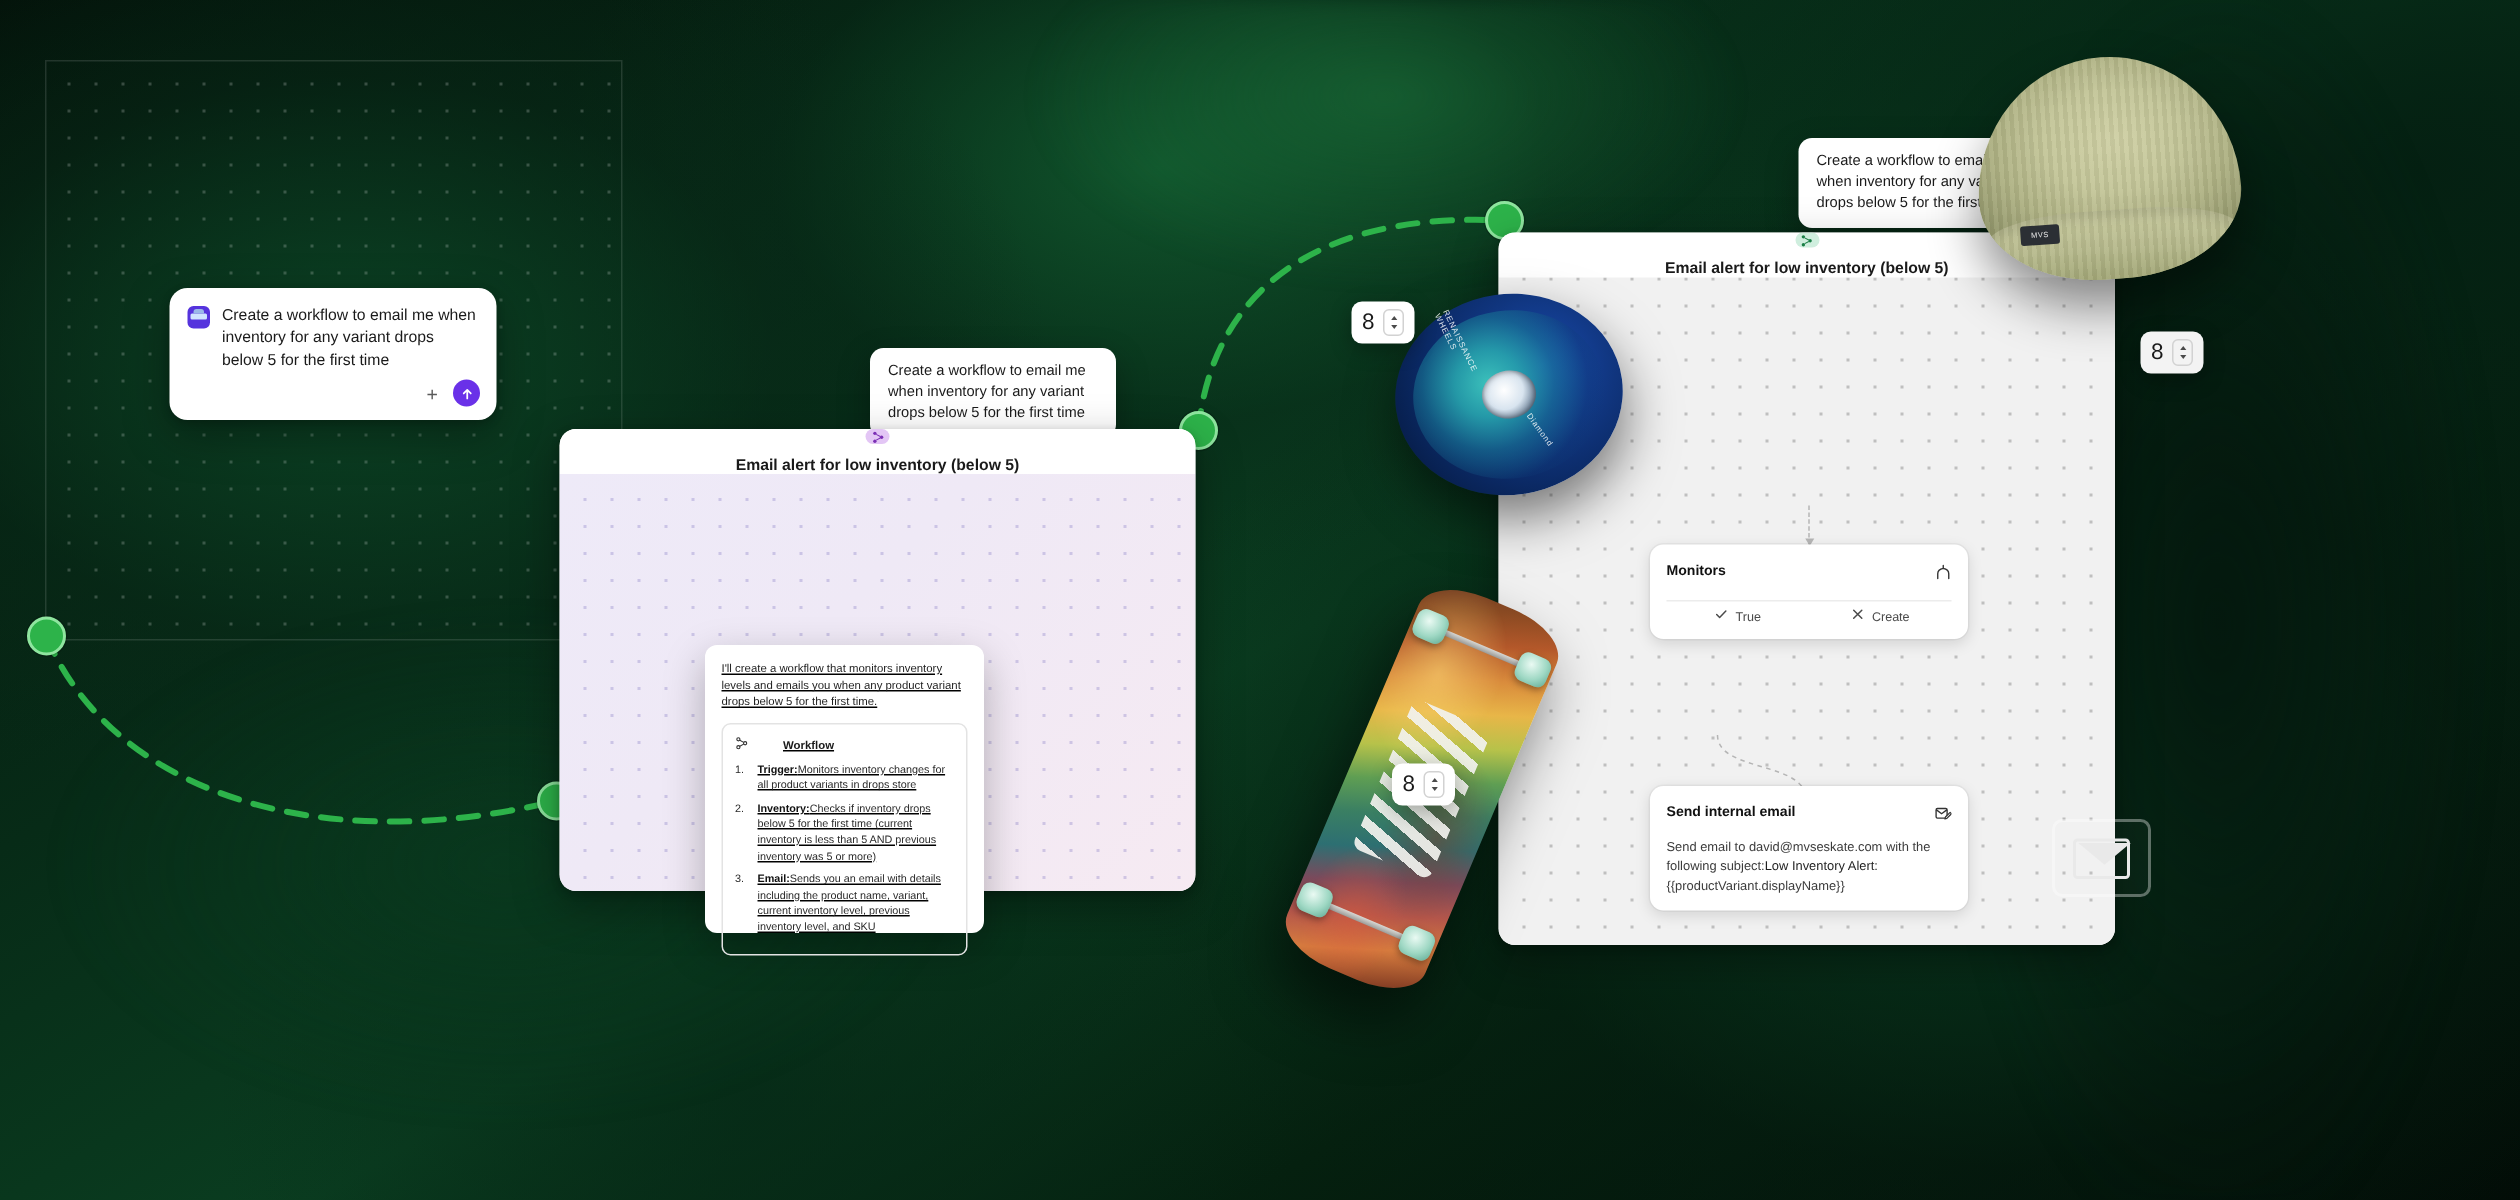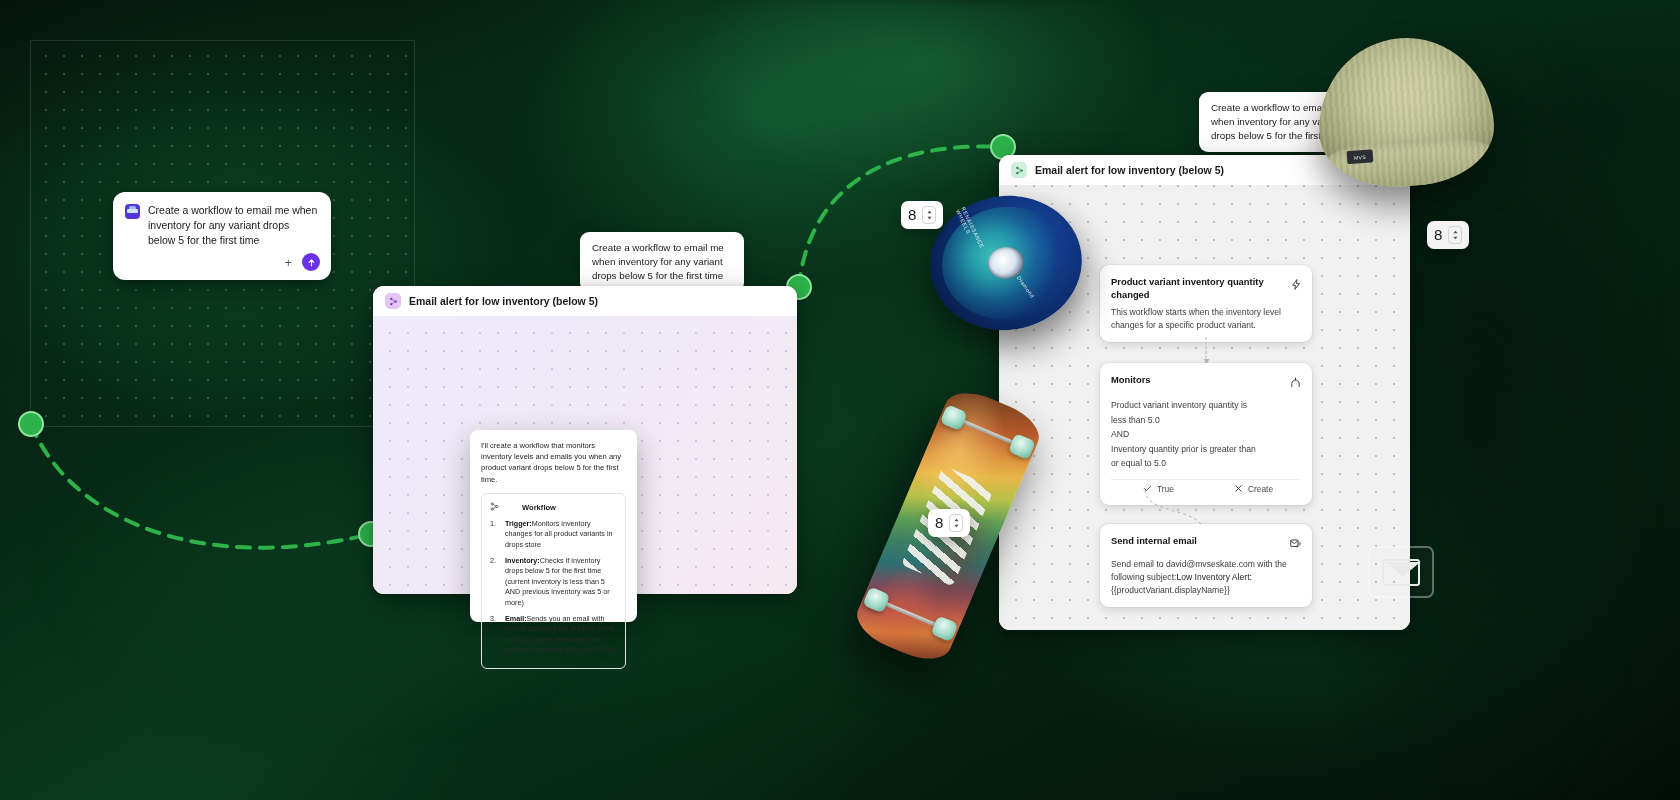--- a/index.html
+++ b/index.html
@@ -90,41 +90,42 @@
   .chip-center { left: 580px; top: 232px; width: 164px; }
   .chip-right  { left: 1199px; top: 92px; width: 172px; }
 
   
   .win-center {
     left: 373px; top: 286px; width: 424px; height: 308px;
     border-radius: 11px; overflow: hidden; background: #fff;
   }
   .win-header {
     height: 30px; display: flex; align-items: center; gap: 8px;
-    padding: 0 12px; background: #fff;
+    padding: 0 12px; background: #fff; flex-direction: column;
   }
   .wf-badge {
     width: 16px; height: 16px; border-radius: 5px; background: #e3c6f5;
     display: flex; align-items: center; justify-content: center;
   }
   .win-title { font-size: 10.5px; font-weight: 700; color: #1a1a1a; }
   .win-body-center {
     height: 278px; position: relative;
     background:
       radial-gradient(rgba(120,110,190,0.30) 1px, transparent 1.1px),
       linear-gradient(135deg, #eeeaf8 0%, #efe9f6 40%, #f6eaf2 100%);
     background-size: 18px 18px, 100% 100%;
     background-position: 8px 8px, 0 0;
   }
 
   
   .response-card {
-    position: absolute; left: 470px; top: 430px; width: 167px; height: 192px;
+    position: absolute; left: 470px; top: 430px; width: 186px; height: 192px;
     background: #fff; border-radius: 8px; padding: 10px 11px;
     box-shadow: 0 10px 28px rgba(0,0,0,0.28);
+    text-decoration: underline;
   }
   .resp-intro { font-size: 7.6px; line-height: 11.2px; color: #1e1e1e; }
   .resp-box {
     margin-top: 8px; border: 1px solid #e3e3e3; border-radius: 6px;
     padding: 8px 8px 7px 8px;
   }
   .resp-box-head {
     display: flex; align-items: center; gap: 23px;
     font-size: 7.6px; font-weight: 700; color: #1a1a1a; margin-bottom: 6px;
   }
@@ -405,49 +406,31 @@
         <circle cx="9" cy="6" r="1.5" fill="#1a7f46"></circle>
         <circle cx="3" cy="9.5" r="1.5" fill="#1a7f46"></circle>
         <path d="M4.2 3.4 L7.8 5.3 M4.2 8.6 L7.8 6.7" stroke="#1a7f46" stroke-width="0.9" fill="none"></path>
       </svg>
     </span>
     <span class="win-title">Email alert for low inventory (below 5)</span>
   </div>
 
   <div class="win-body-right">
 
-    <div class="node" style="top:80px;">
-      <div class="node-head">
-        <div class="node-title">Product variant inventory quantity changed</div>
-        <span class="node-icon">
-          <svg width="10" height="11" viewBox="0 0 10 12" aria-hidden="true">
-            <path d="M6 0.6 L1.4 6.8 H4.4 L3.8 11.4 L8.6 5 H5.6 Z" fill="none" stroke="#333" stroke-width="1" stroke-linejoin="round"></path>
-          </svg>
-        </span>
-      </div>
-      <div class="node-desc">This workflow starts when the inventory level changes for a specific product variant.</div>
-    </div>
 
     <div class="arrow-down" style="top:152px; left:207px;"></div>
 
     <div class="node" style="top:178px;">
       <div class="node-head">
         <div class="node-title">Monitors</div>
         <span class="node-icon">
           <svg width="11" height="11" viewBox="0 0 12 12" aria-hidden="true">
             <path d="M2 10.5 V7 C2 4.6 4 3.6 6 3.2 M10 10.5 V7 C10 4.6 8 3.6 6 3.2 M6 3.2 V1" stroke="#333" stroke-width="1" fill="none" stroke-linecap="round"></path>
           </svg>
         </span>
-      </div>
-      <div class="cond-lines">
-        <div>Product variant inventory quantity is</div>
-        <div>less than 5.0</div>
-        <div>AND</div>
-        <div>Inventory quantity prior is greater than</div>
-        <div>or equal to 5.0</div>
       </div>
       <div class="branch-row">
         <div class="branch">
           <span>
             <svg width="9" height="9" viewBox="0 0 10 10" aria-hidden="true">
               <path d="M1.6 5.2 L3.8 7.4 L8.4 2.6" stroke="#4a4a4a" stroke-width="1.1" fill="none" stroke-linecap="round" stroke-linejoin="round"></path>
             </svg>
           </span>
           <span>True</span>
         </div>

